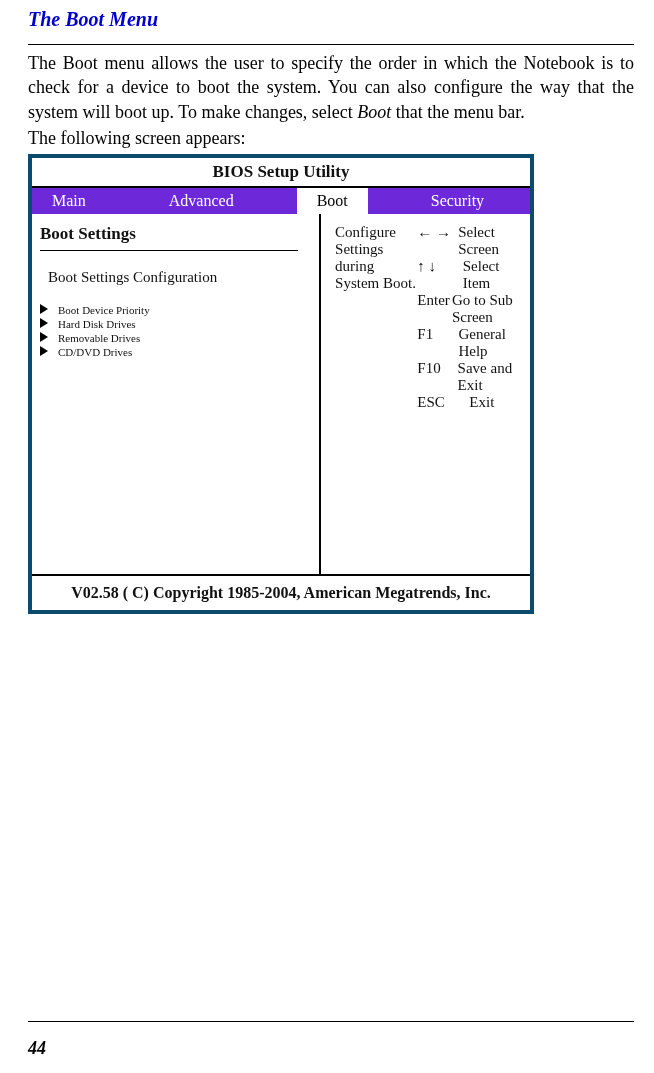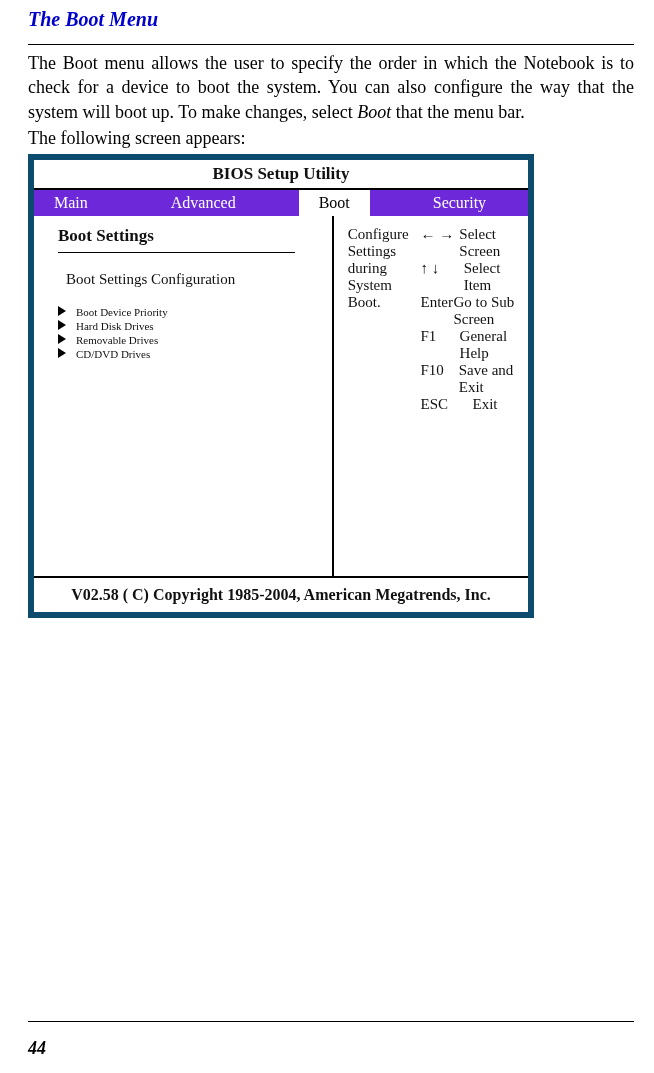--- a/index.html
+++ b/index.html
@@ -21,21 +21,21 @@
       margin-bottom: 6px;
     }
     .body-text {
       font-size: 18px;
       line-height: 1.35;
       text-align: justify;
       margin-bottom: 2px;
     }
     .body-text .italic { font-style: italic; }
     .screenshot {
-      border: 6px solid #0c4a6e;
+      border: 4px solid #0c4a6e;
       margin-top: 4px;
       width: 506px;
       font-family: Georgia, "Times New Roman", serif;
       color: #111;
     }
     .bios-title {
       text-align: center;
       font-weight: bold;
       font-size: 17px;
       padding: 4px 0;
@@ -55,21 +55,21 @@
       background: #fff;
       color: #000;
     }
     .panels {
       display: flex;
       height: 360px;
     }
     .left-panel {
       flex: 1.45;
       border-right: 2px solid #000;
-      padding: 10px 24px;
+      padding: 10px 8px;
     }
     .right-panel {
       flex: 1;
       padding: 10px 8px 10px 14px;
       display: flex;
       flex-direction: row;
       justify-content: space-between;
     }
     .boot-settings-hdr {
       font-weight: bold;

